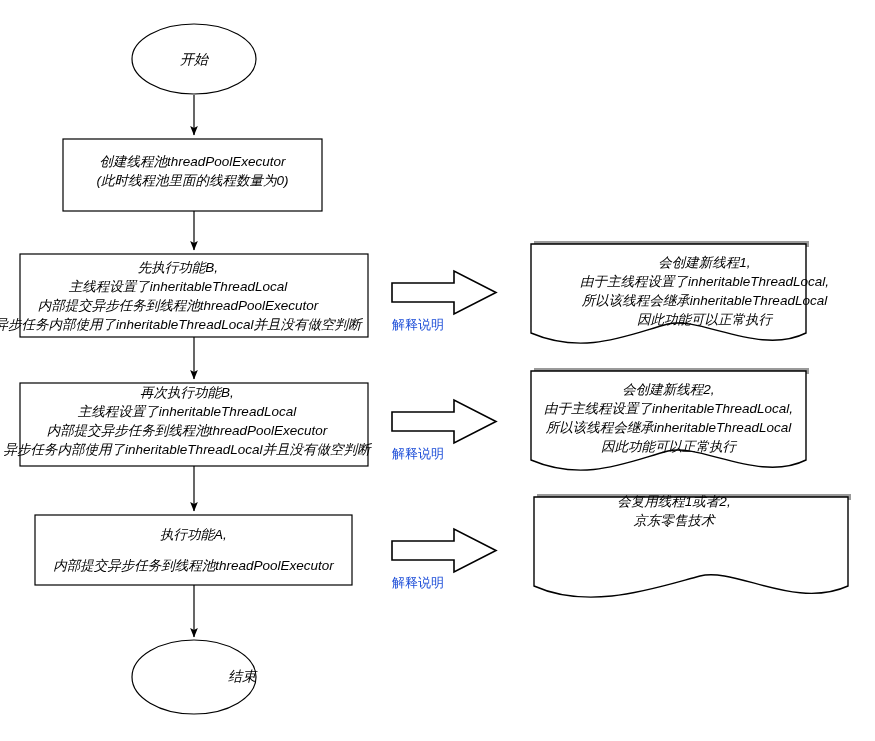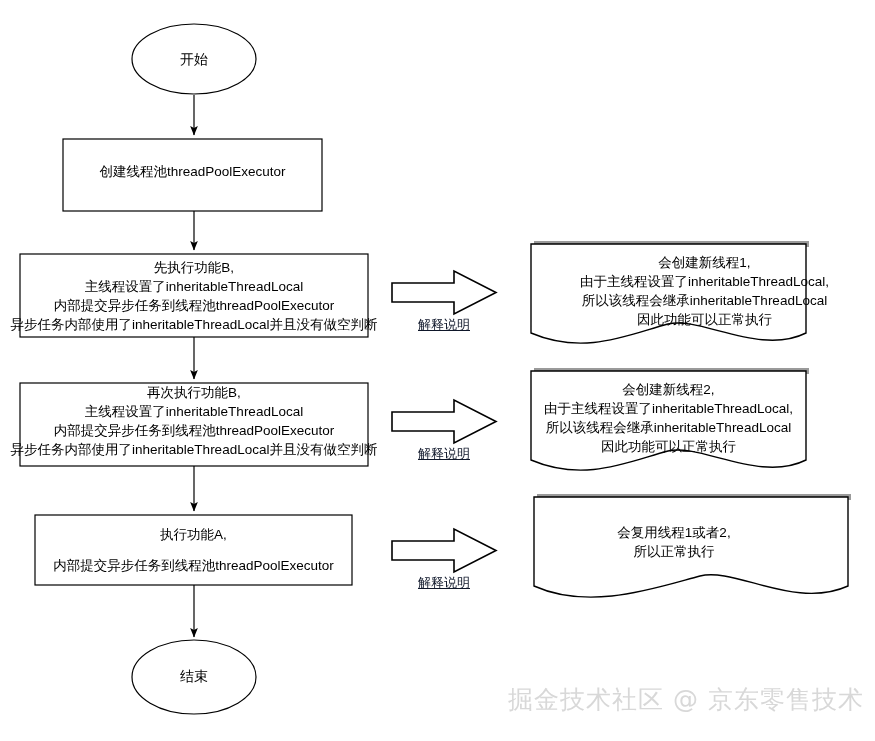--- a/index.html
+++ b/index.html
@@ -29,34 +29,33 @@
     display: flex;
     flex-direction: column;
     align-items: center;
     justify-content: center;
     text-align: center;
     color: #000000;
     font-size: 13.5px;
     line-height: 19px;
     white-space: nowrap;
     pointer-events: none;
+    font-style: italic;
   }
   .node-text span { display: block; }
   .terminal-text {
     font-size: 14px;
     line-height: 20px;
   }
   .arrow-label {
     position: absolute;
-    text-align: center;
-    color: #0f172a;
+    color: #1d4ed8;
     font-size: 13px;
     line-height: 16px;
     white-space: nowrap;
-    text-decoration: underline;
   }
   .watermark {
     position: absolute;
     color: #d8d8d8;
     font-size: 25px;
     line-height: 30px;
     letter-spacing: 1px;
     white-space: nowrap;
     font-family: "DejaVu Sans", sans-serif;
   }
@@ -113,42 +112,43 @@
     <path d="M534,497 L848,497 L848,586 C795,610 735,567 700,576
              C655,588 590,611 534,586 Z" fill="#ffffff" stroke="#000000" stroke-width="1.4"></path>
   </svg>
 
   <div class="node-text terminal-text" style="left:132px; top:24px; width:124px; height:70px;">
     <span>开始</span>
   </div>
 
   <div class="node-text" style="left:63px; top:139px; width:259px; height:64px;">
     <span>创建线程池threadPoolExecutor</span>
+    <span>(此时线程池里面的线程数量为0)</span>
   </div>
 
-  <div class="node-text" style="left:20px; top:254px; width:348px; height:83px;border-radius:14px;">
+  <div class="node-text" style="left:4px; top:254px; width:348px; height:83px;border-radius:14px;">
     <span>先执行功能B,</span>
     <span>主线程设置了inheritableThreadLocal</span>
     <span>内部提交异步任务到线程池threadPoolExecutor</span>
     <span>异步任务内部使用了inheritableThreadLocal并且没有做空判断</span>
   </div>
 
-  <div class="node-text" style="left:20px; top:383px; width:348px; height:76px;">
+  <div class="node-text" style="left:13px; top:383px; width:348px; height:76px;">
     <span>再次执行功能B,</span>
     <span>主线程设置了inheritableThreadLocal</span>
     <span>内部提交异步任务到线程池threadPoolExecutor</span>
     <span>异步任务内部使用了inheritableThreadLocal并且没有做空判断</span>
   </div>
 
   <div class="node-text" style="left:35px; top:515px; width:317px; height:70px;gap:12px;">
     <span>执行功能A,</span>
     <span>内部提交异步任务到线程池threadPoolExecutor</span>
   </div>
 
-  <div class="node-text terminal-text" style="left:132px; top:642px; width:124px; height:68px;">
+  <div class="node-text terminal-text" style="left:132px; top:642px; width:124px; height:68px;align-items:flex-end;">
     <span>结束</span>
   </div>
 
   <div class="arrow-label" style="left:392px; top:317px; width:104px;">
     <span>解释说明</span>
   </div>
 
   <div class="arrow-label" style="left:392px; top:446px; width:104px;">
     <span>解释说明</span>
   </div>
@@ -164,20 +164,19 @@
     <span>因此功能可以正常执行</span>
   </div>
 
   <div class="node-text" style="left:531px; top:375px; width:275px; height:86px;">
     <span>会创建新线程2,</span>
     <span>由于主线程设置了inheritableThreadLocal,</span>
     <span>所以该线程会继承inheritableThreadLocal</span>
     <span>因此功能可以正常执行</span>
   </div>
 
-  <div class="node-text" style="left:534px; top:506px; width:280px; height:72px;">
+  <div class="node-text" style="left:534px; top:475px; width:280px; height:72px;">
     <span>会复用线程1或者2,</span>
-    <span>所以正常执行</span>
+    <span>京东零售技术</span>
   </div>
 
-  <div class="watermark" style="left:508px; top:685px;">掘金技术社区 @ 京东零售技术</div>
 
 </div>
 
 </body></html>

